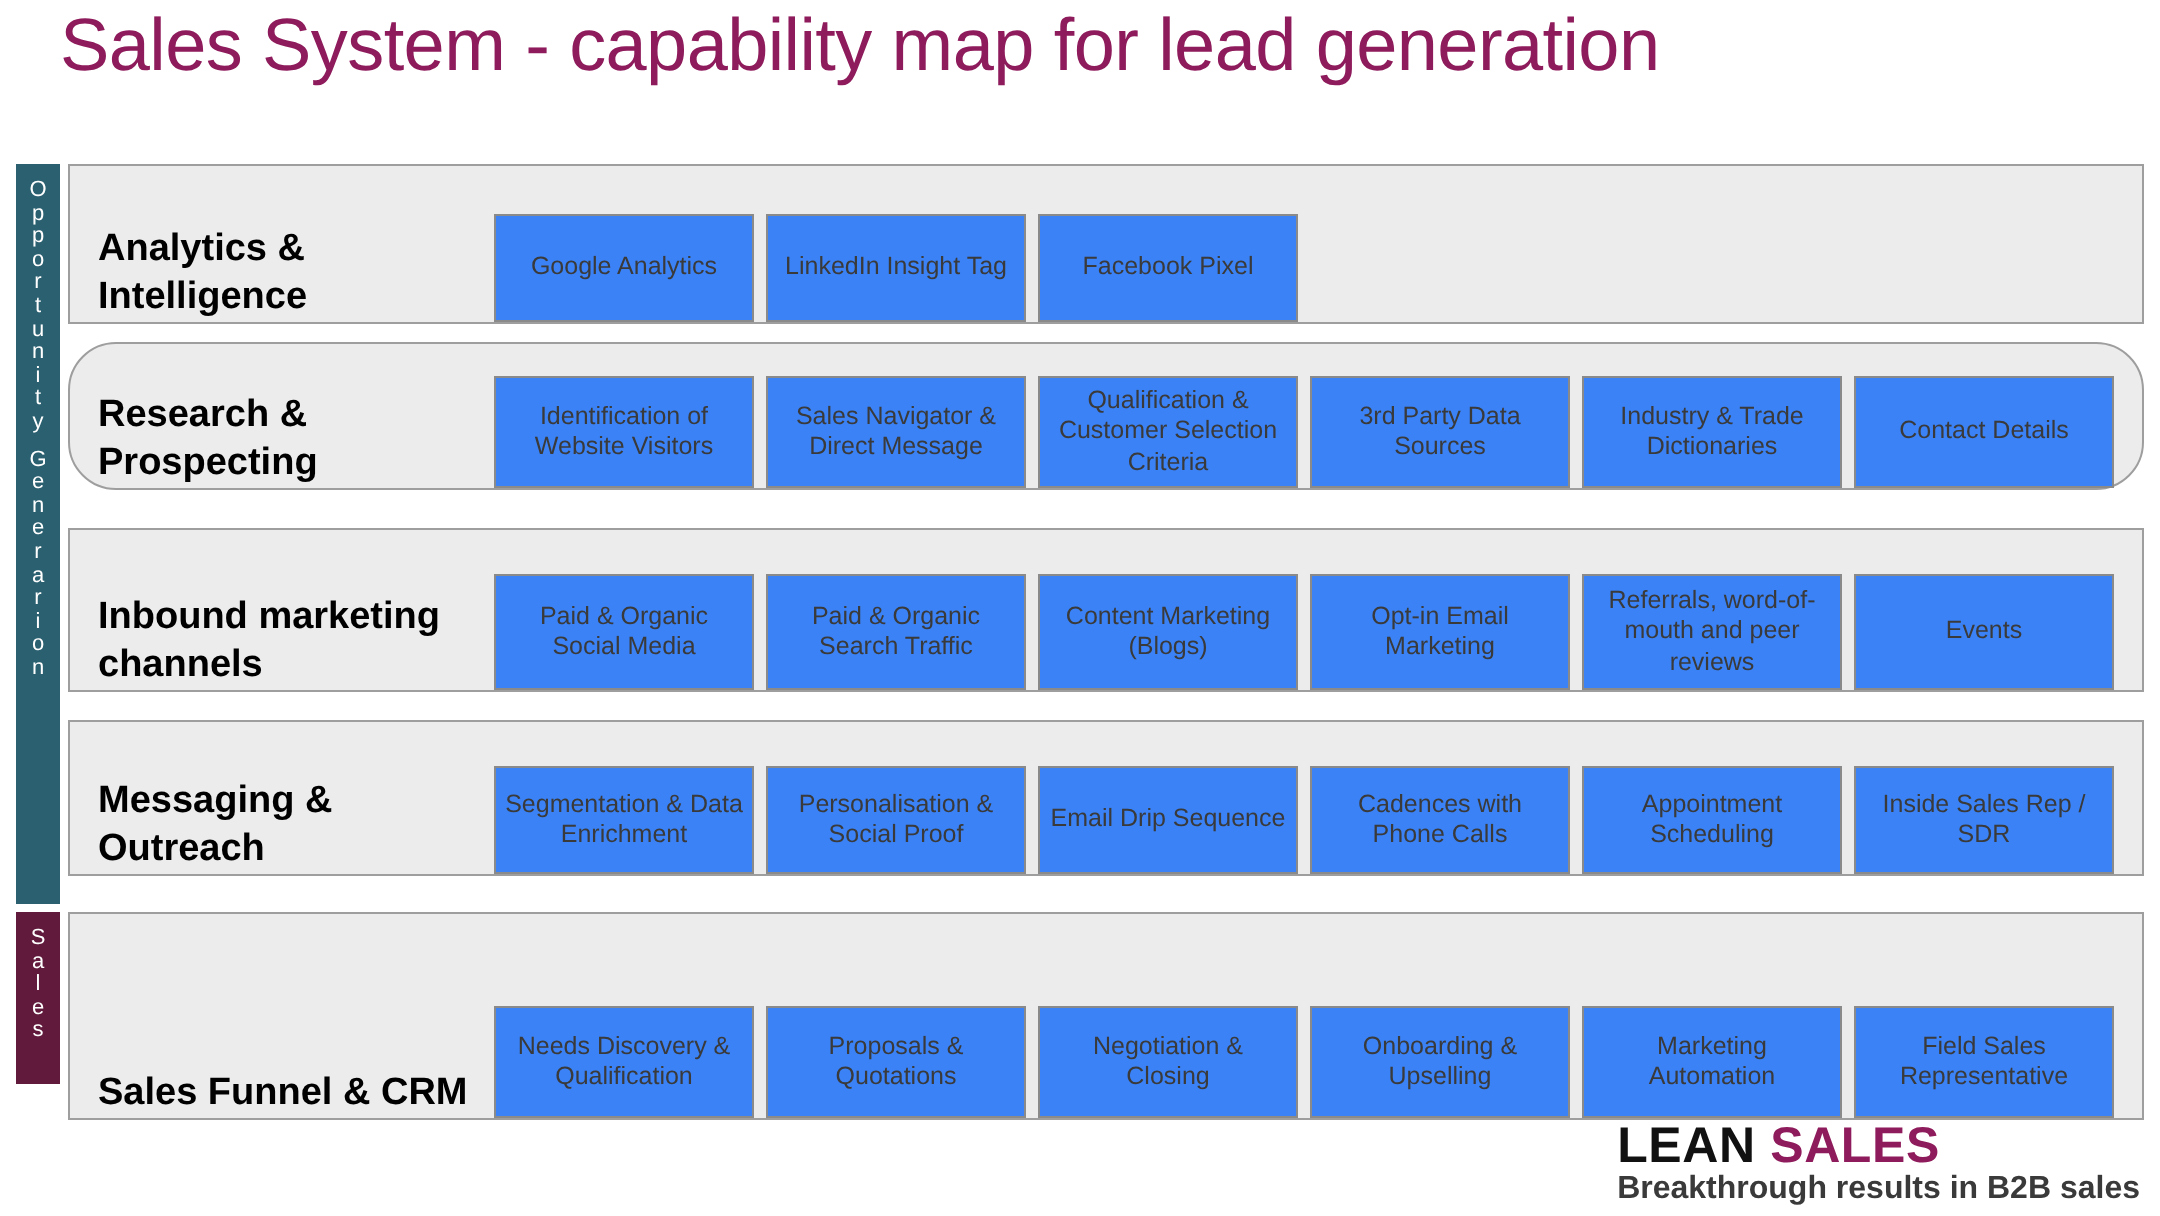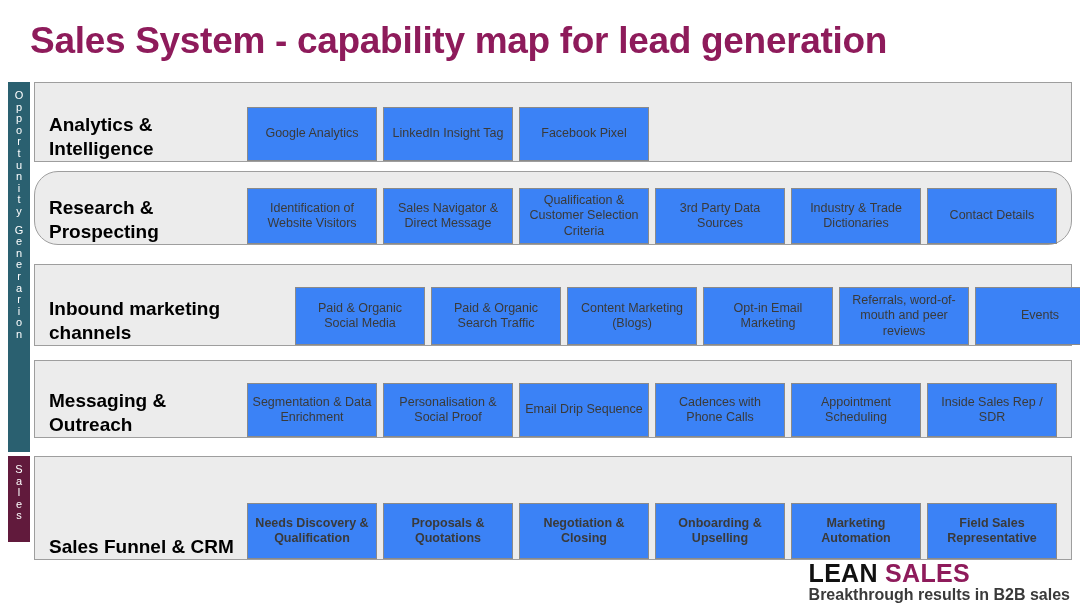--- a/index.html
+++ b/index.html
@@ -12,24 +12,24 @@
     background: #ffffff;
     font-family: "Liberation Sans", sans-serif;
     overflow: hidden;
     position: relative;
   }
 
   
   #slide-title {
     position: absolute;
     left: 30px;
-    top: 20px;
+    top: 2px;
     width: 1020px;
     font-size: 37px;
-    font-weight: bold;
+    font-weight: normal;
     color: #8e1b5b;
     letter-spacing: -0.3px;
     white-space: nowrap;
   }
 
   
   #capability-map {
     position: absolute;
     left: 8px;
     top: 82px;
@@ -110,28 +110,28 @@
     padding: 3px 4px;
   }
 
   
   #row-analytics      { top: 0px;   height: 80px; }
   #row-analytics .cap-box { height: 54px; }
 
   #row-research       { top: 89px;  height: 74px; border-radius: 24px; }
   #row-research .cap-box { height: 56px; }
 
-  #row-inbound        { top: 182px; height: 82px; gap: 48px; }
+  #row-inbound        { top: 182px; height: 82px; }
   #row-inbound .cap-box { height: 58px; }
 
   #row-messaging      { top: 278px; height: 78px; }
   #row-messaging .cap-box { height: 54px; }
 
   #row-salesfunnel    { top: 374px; height: 104px; }
-  #row-salesfunnel .cap-box { height: 56px; font-weight: bold; }
+  #row-salesfunnel .cap-box { height: 56px; }
 
   
   #footer-logo {
     position: absolute;
     right: 10px;
     bottom: 6px;
     text-align: left;
   }
   #logo-wordmark {
     font-size: 25px;

